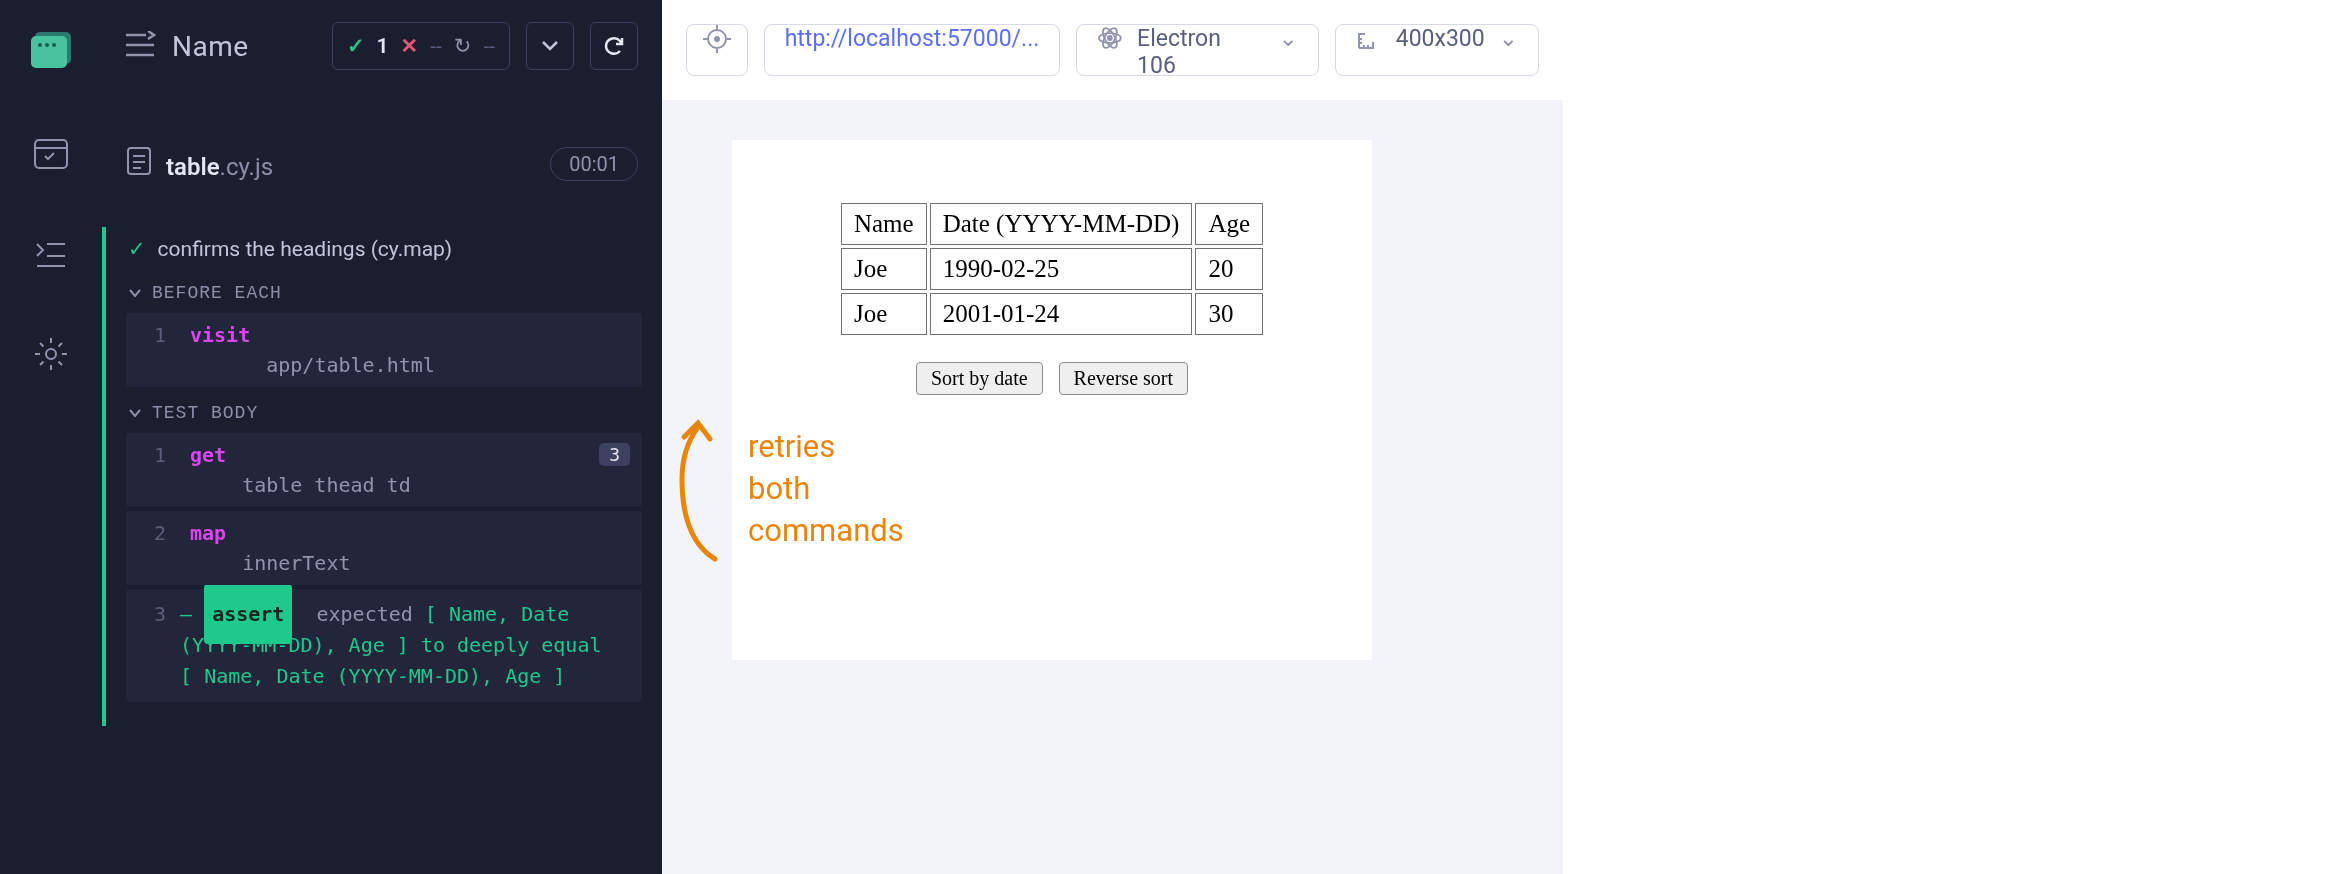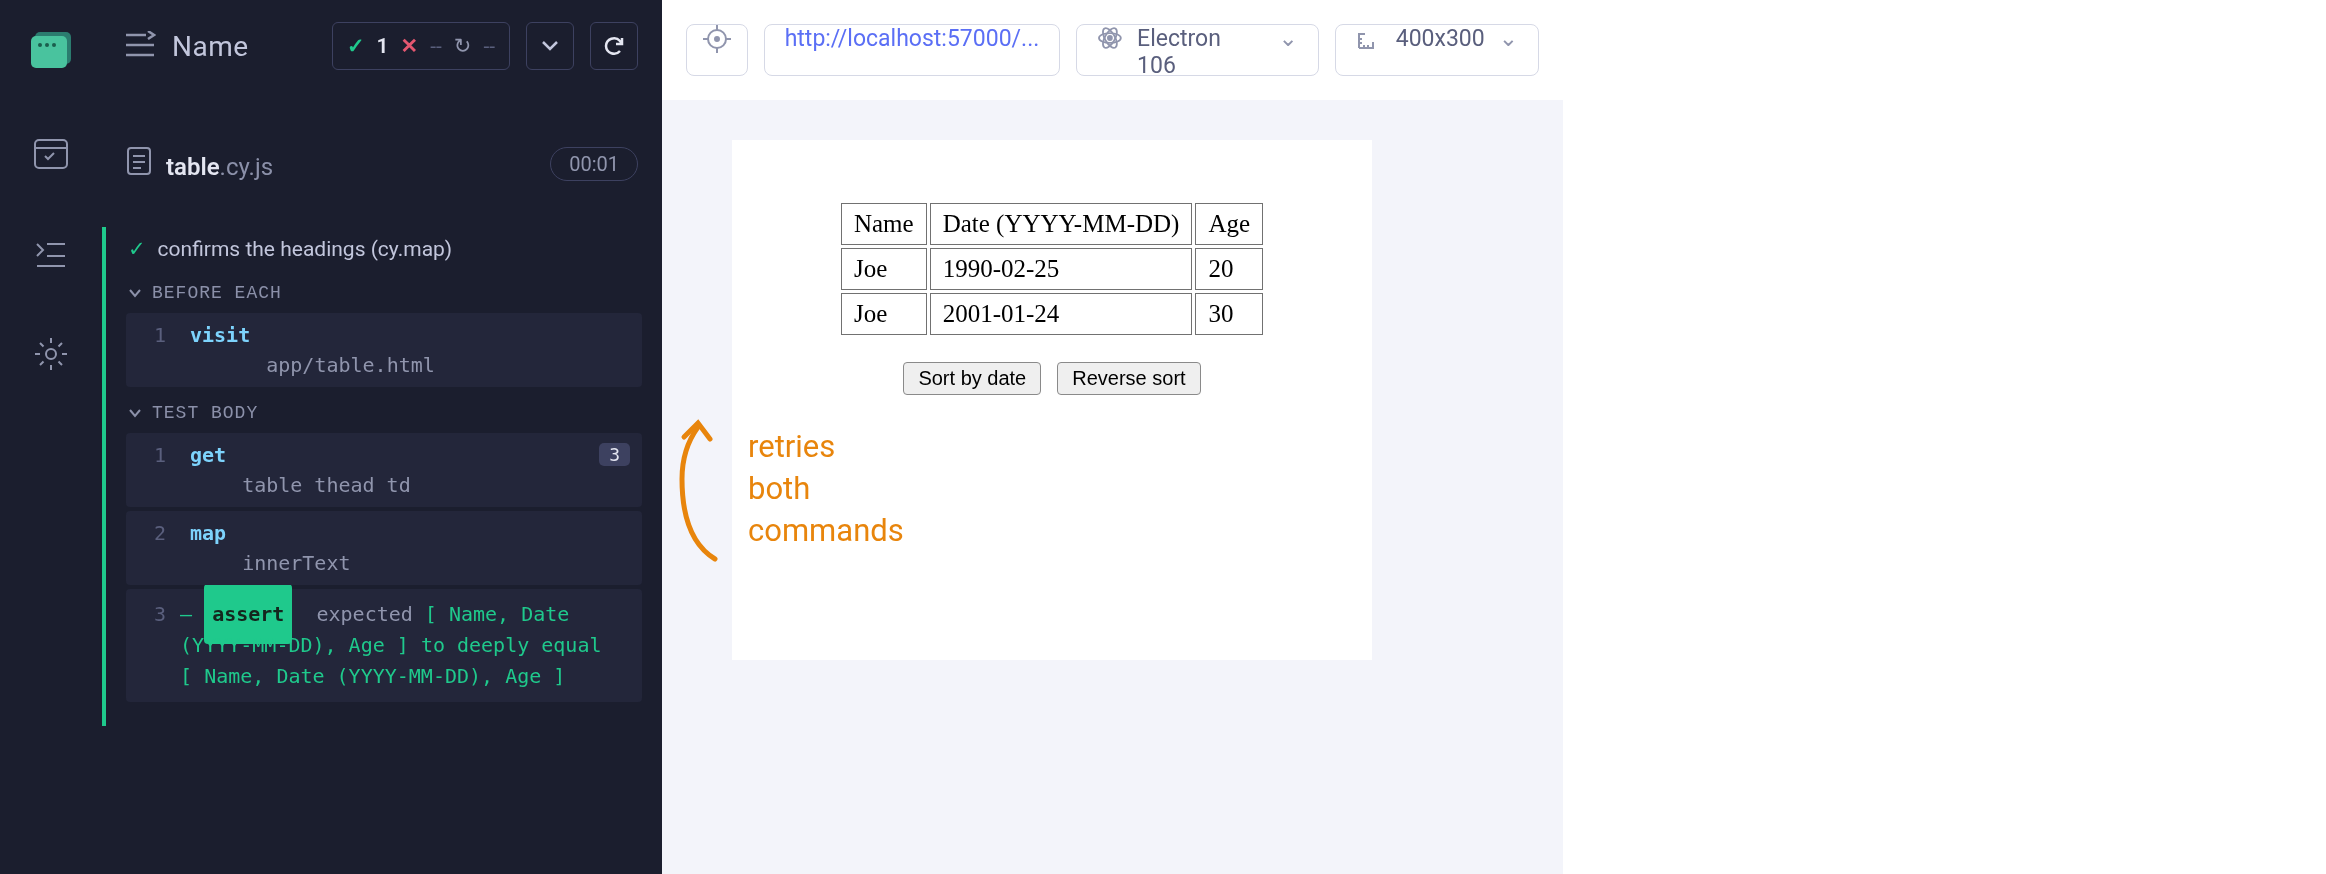--- a/index.html
+++ b/index.html
@@ -27,41 +27,41 @@
 .spec-file .fname { color:#e4e6f1; font-size:24px; font-weight:600; }
 .spec-file .ext { color:#8b90a9; font-size:24px; font-weight:400; }
 .time-pill { margin-left:auto; border:1px solid #3d4160; border-radius:20px; padding:4px 18px; color:#9095ad; font-size:20px; }
 .test { border-left:4px solid #1fc98c; margin-top:30px; padding-bottom:20px; }
 .test-title { display:flex; align-items:center; gap:12px; padding:10px 22px; color:#c2c6dc; font-size:21px; }
 .test-title .ck { color:#1fc98c; }
 .section { padding:12px 22px 6px; display:flex; align-items:center; gap:10px; color:#8b90a9; font-size:18px; letter-spacing:1px;font-family:Liberation Mono, monospace; }
 .log { display:flex; gap:16px; padding:10px 20px 10px 48px; font-family:"SFMono-Regular",Consolas,monospace; font-size:20px; position:relative; }
 .log.bg { background:#23263a; border-radius:4px; margin:4px 20px 4px 20px; padding-left:28px;}
 .log .ln { color:#5a5f7d; width:20px; display:inline-block; }
-.log .cmd { color:#7dd3fc; font-weight:700; }
+.log .cmd { color:#d946ef; font-weight:700; }
 .log .args { color:#9095ad;margin-top:30px; }
 .log-assert { display:flex; gap:14px; padding:10px 20px 10px 28px; margin:4px 20px; background:#23263a; border-radius:4px; font-family:monospace; font-size:20px; line-height:1.55; }
 .log-assert .ln { color:#5a5f7d; }
 .log-assert .body { color:#9095ad; }
 .pill-assert { background:#1fc98c; color:#14261e; padding:18px 8px; border-radius:4px; font-weight:700; }
 .grn { color:#1fc98c; }
 .count-badge { position:absolute; right:12px; top:10px; background:#3d4160; color:#e4e6f1; border-radius:5px; padding:1px 10px; font-size:18px; }
 
 .right { flex:1; background:#fff; display:flex; flex-direction:column; }
 .topbar { display:flex; gap:16px; padding:24px 24px; align-items:center; }
 .tb-btn { height:52px; border:1.5px solid #d6d9e6; border-radius:8px; display:flex; align-items:flex-start; padding:0 20px; gap:14px; font-size:23px; color:#5a5f7d; background:#fff; }
 .tb-btn.sq { width:62px; justify-content:center; padding:0; }
 .url { color:#5b6ff5; font-size:23px; }
 .chev { color:#9095ad; }
 .preview-wrap { flex:1; background:#f3f4fa; padding:40px 70px; }
 .preview { background:#fff; width:640px; min-height:520px; padding:60px 48px 40px; font-family:"Times New Roman",serif; font-size:25px; color:#000; }
 .preview table { border-collapse:separate; border-spacing:3px; margin:0 auto; }
 .preview th, .preview td { border:1.5px solid #717171; padding:6px 12px; text-align:left; font-weight:400; }
 .preview .btns { display:flex; gap:16px; justify-content:center; margin-top:24px; }
-.preview button { font-family:Liberation Sans, sans-serif; font-size:20px; padding:4px 14px; background:#efefef; border:1px solid #8a8a8a; border-radius:4px; }
+.preview button { font-family:Liberation Serif, serif; font-size:20px; padding:4px 14px; background:#efefef; border:1px solid #8a8a8a; border-radius:4px; }
 
 .annot { position:absolute; left:670px; top:409px; display:flex; align-items:center; gap:18px; pointer-events:none; }
 .annot-text { color:#e8850c; font-size:31px; line-height:1.35; text-align:left; }
 .annot svg { width:60px; height:160px; }
 </style>
 </head>
 <body>
 
 <div class="app">
 

